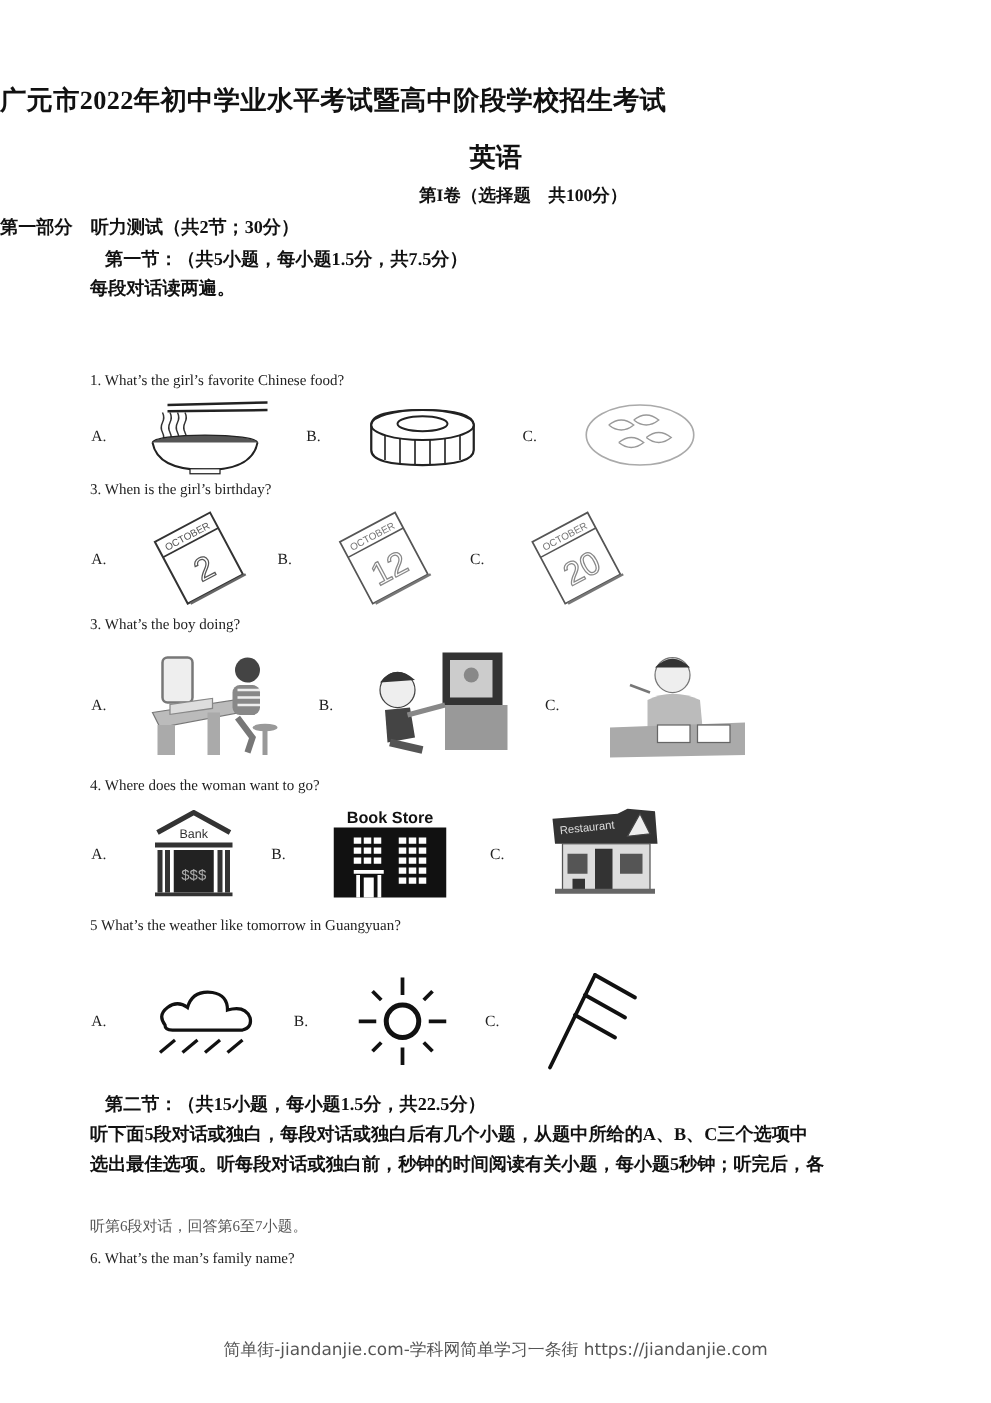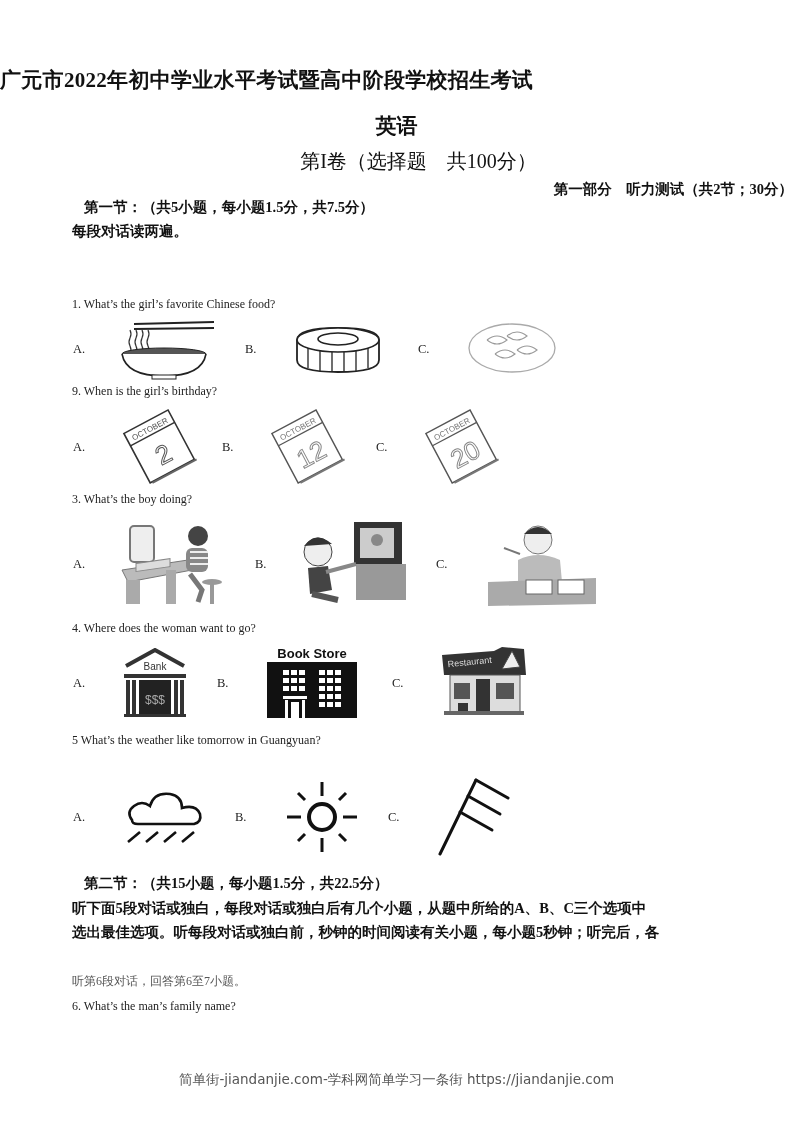--- a/index.html
+++ b/index.html
@@ -1,22 +1,22 @@
 <!DOCTYPE html>
 <html><head>
 <meta charset="utf-8">
 <style>
   * { margin: 0; padding: 0; box-sizing: border-box; }
   html, body { width: 793px; height: 1122px; background: #ffffff; overflow: hidden; }
   body { position: relative; font-family: "Liberation Serif", "DejaVu Serif", serif; color: #111; }
   .abs { position: absolute; }
   .title { left: 0; width: 793px; top: 66px; text-align: left; font-size: 21px; font-weight: bold; letter-spacing: 0.3px; }
   .subject { left: 0; width: 793px; top: 112px; text-align: center; font-size: 21px; font-weight: bold; }
-  .vol { left: 0; width: 793px; top: 148px; text-align: center; font-size: 20px; font-weight: normal; padding-left: 44px; }
-  .part { left: 0; width: 793px; top: 180px; text-align: right; font-size: 14.5px; font-weight: bold; }
+  .vol { left: 0; width: 793px; top: 148px; text-align: center; font-size: 14px; font-weight: bold; padding-left: 44px; }
+  .part { left: 0; width: 793px; top: 172px; text-align: left; font-size: 14.5px; font-weight: bold; }
   .sec-head { left: 72px; font-size: 14.5px; font-weight: bold; margin-left: 12px; }
   .instr { left: 72px; width: 660px; font-size: 14.5px; font-weight: bold; line-height: 24px; }
   .q { left: 72px; font-size: 12px; color: #222; }
   .opt { font-size: 12.5px; color: #222; }
   .plain { left: 72px; font-size: 12px; color: #555; }
   .footer { left: 0; width: 793px; top: 1071px; text-align: center; font-family: "DejaVu Sans", sans-serif; font-size: 13.5px; color: #555; }
   svg { position: absolute; }
 </style>
 </head>
 <body>
@@ -47,21 +47,21 @@
   <ellipse cx="45" cy="20" rx="41" ry="12" fill="#fff" stroke="#222" stroke-width="1.6"></ellipse>
   <ellipse cx="45" cy="19" rx="20" ry="6" fill="#fff" stroke="#222" stroke-width="1.6"></ellipse>
   <path d="M15 28 V48 M27 31 V51 M39 32 V52 M51 32 V52 M63 31 V51 M75 28 V48" stroke="#222" stroke-width="1.3"></path>
 </svg>
 <div class="abs opt" style="left:418px;top:342px;">C.</div>
 <svg style="left:467px;top:322px;" width="90" height="52" viewBox="0 0 90 52">
   <ellipse cx="45" cy="26" rx="43" ry="24" fill="#fff" stroke="#aaa" stroke-width="1.3"></ellipse>
   <path d="M20 18 q10 -8 20 0 q-10 8 -20 0 M40 14 q10 -8 20 0 q-10 8 -20 0 M28 32 q10 -8 20 0 q-10 8 -20 0 M50 28 q10 -8 20 0 q-10 8 -20 0" fill="none" stroke="#999" stroke-width="1.1"></path>
 </svg>
 
-<div class="abs q" style="top:384px;">9. When is the girl’s birthday?</div>
+<div class="abs q" style="top:384px;">3. When is the girl’s birthday?</div>
 <div class="abs opt" style="left:73px;top:440px;">A.</div>
 <svg style="left:120px;top:406px;" width="80" height="78" viewBox="0 0 80 78">
   <g transform="rotate(-28 40 40)">
     <rect x="14" y="12" width="50" height="56" fill="#fff" stroke="#333" stroke-width="1.6"></rect>
     <line x1="14" y1="26" x2="64" y2="26" stroke="#333" stroke-width="1.4"></line>
     <text x="39" y="23" font-size="8" text-anchor="middle" fill="#555" font-family="Liberation Sans, sans-serif">OCTOBER</text>
     <text x="39" y="58" font-size="26" text-anchor="middle" fill="#fff" stroke="#555" stroke-width="1" font-family="Liberation Sans, sans-serif">2</text>
     <line x1="16" y1="69" x2="66" y2="69" stroke="#666" stroke-width="2"></line>
   </g>
 </svg>

